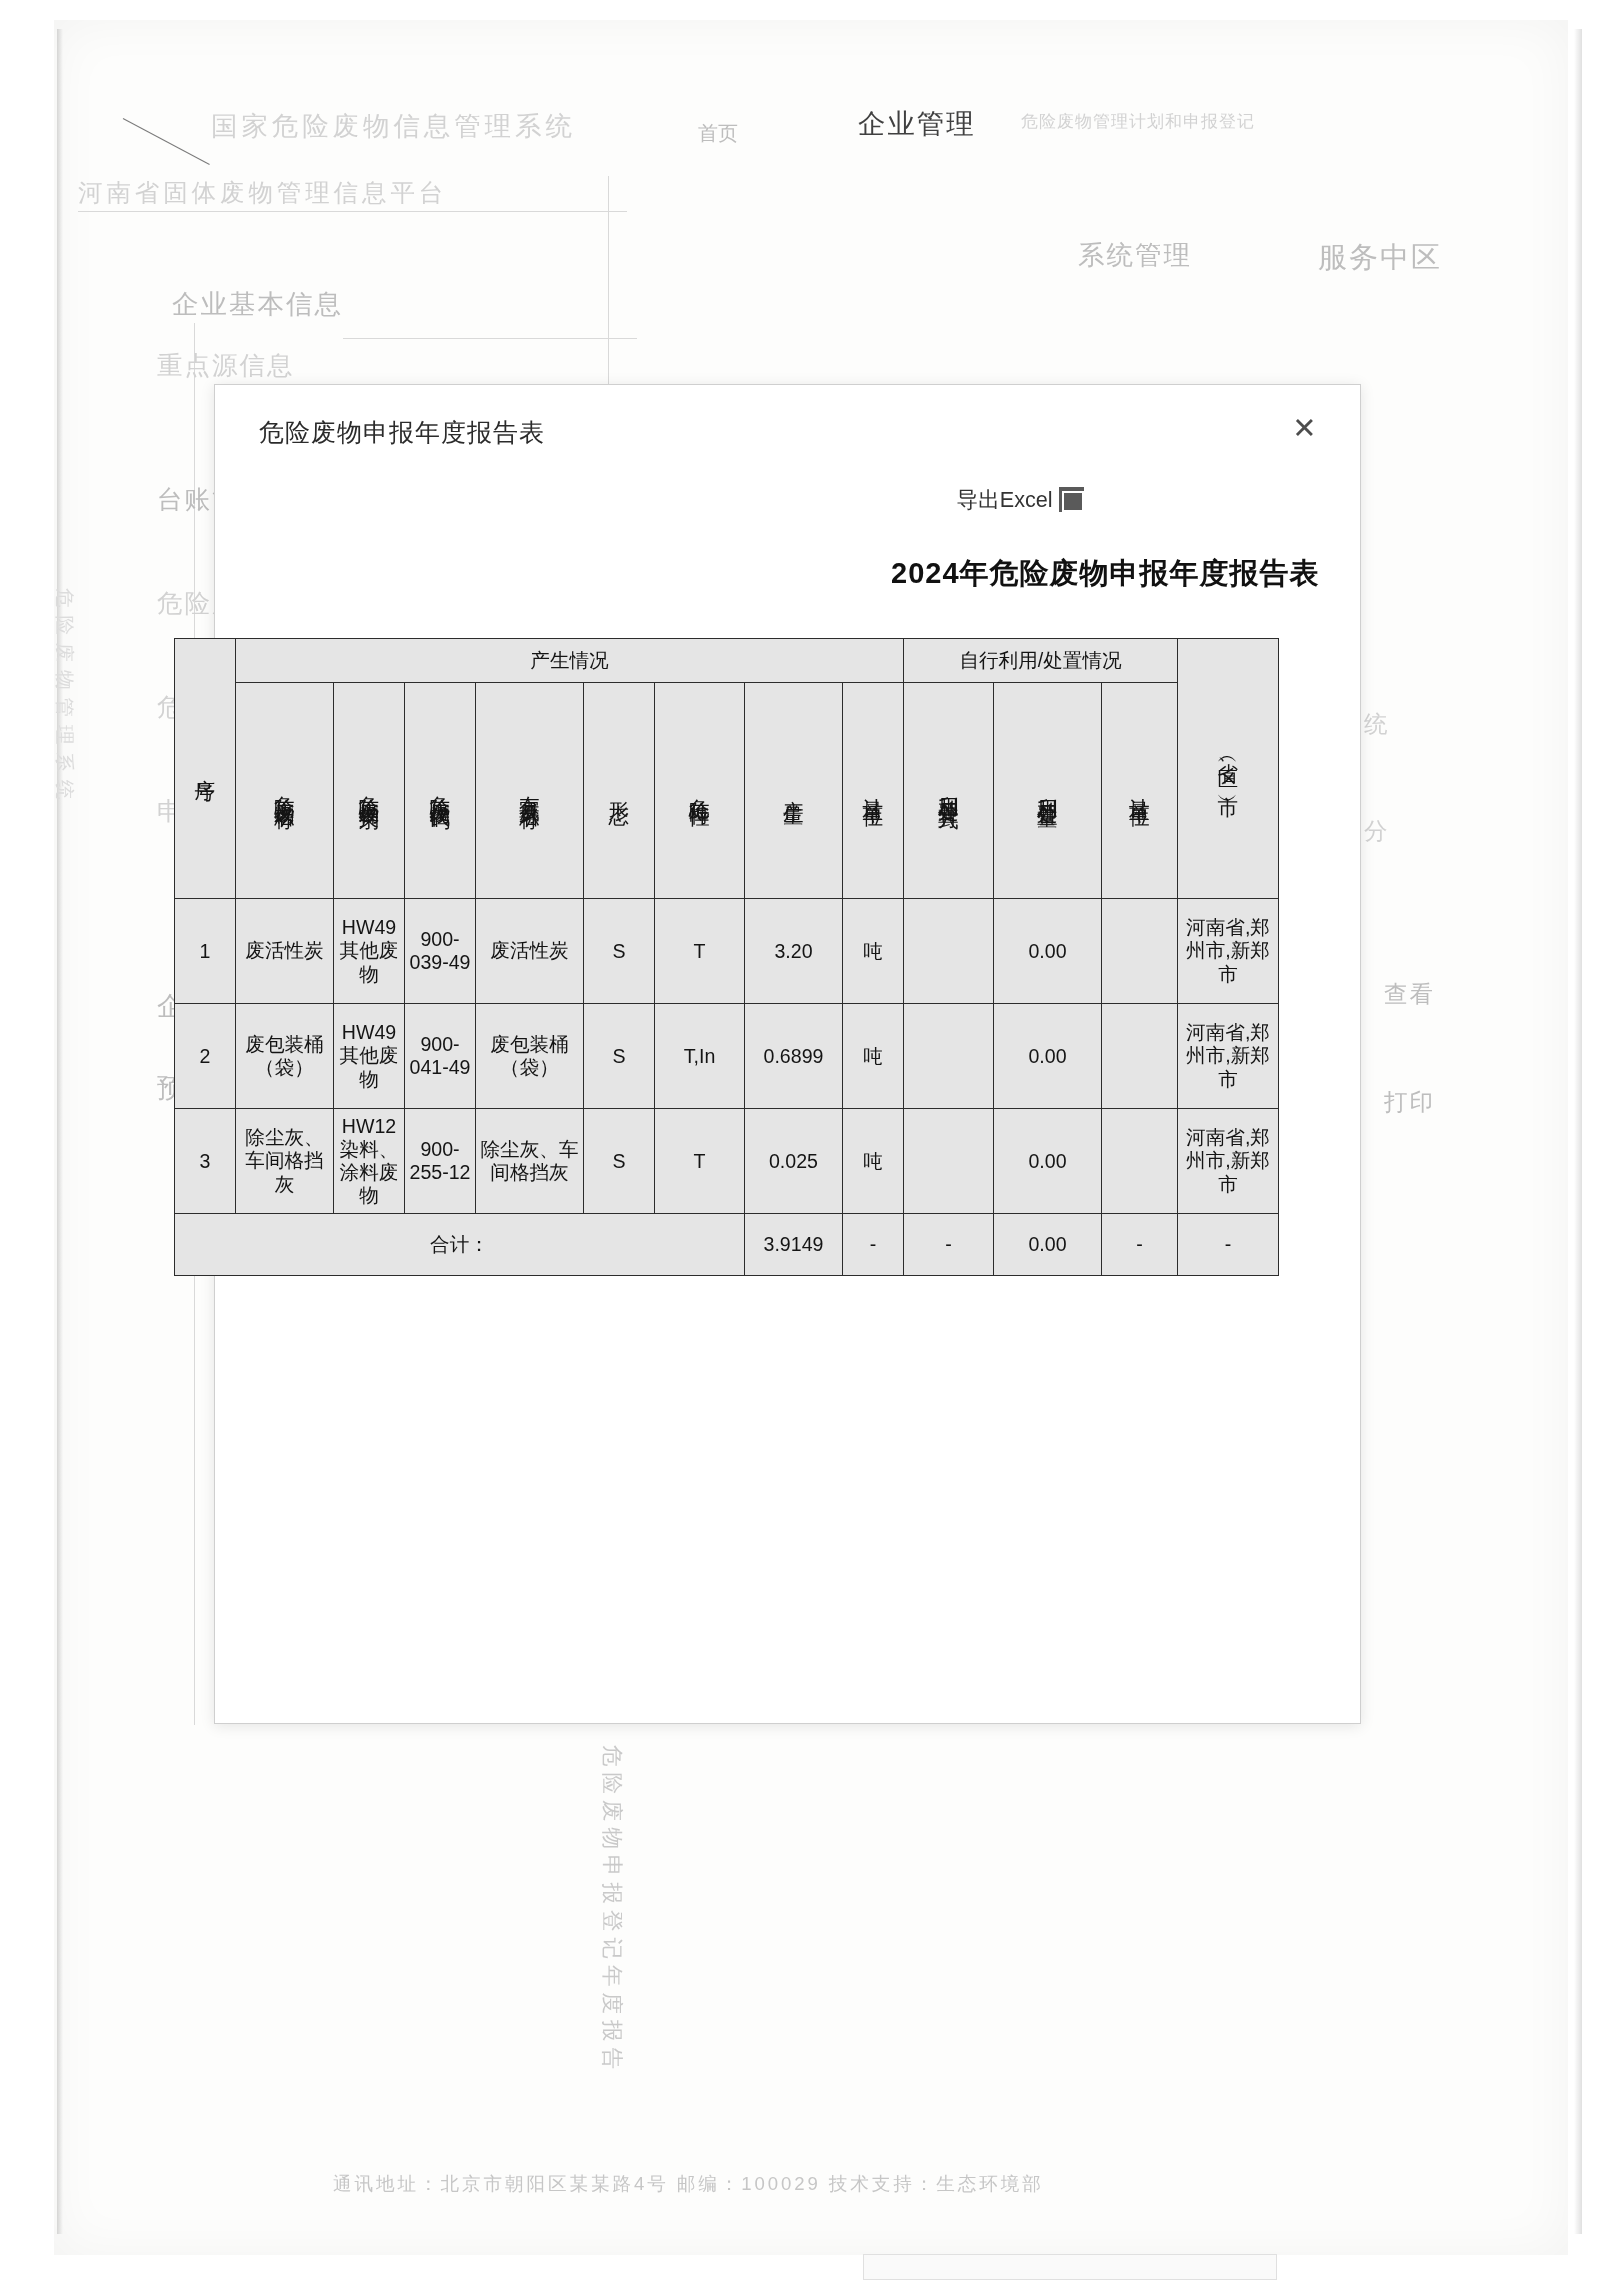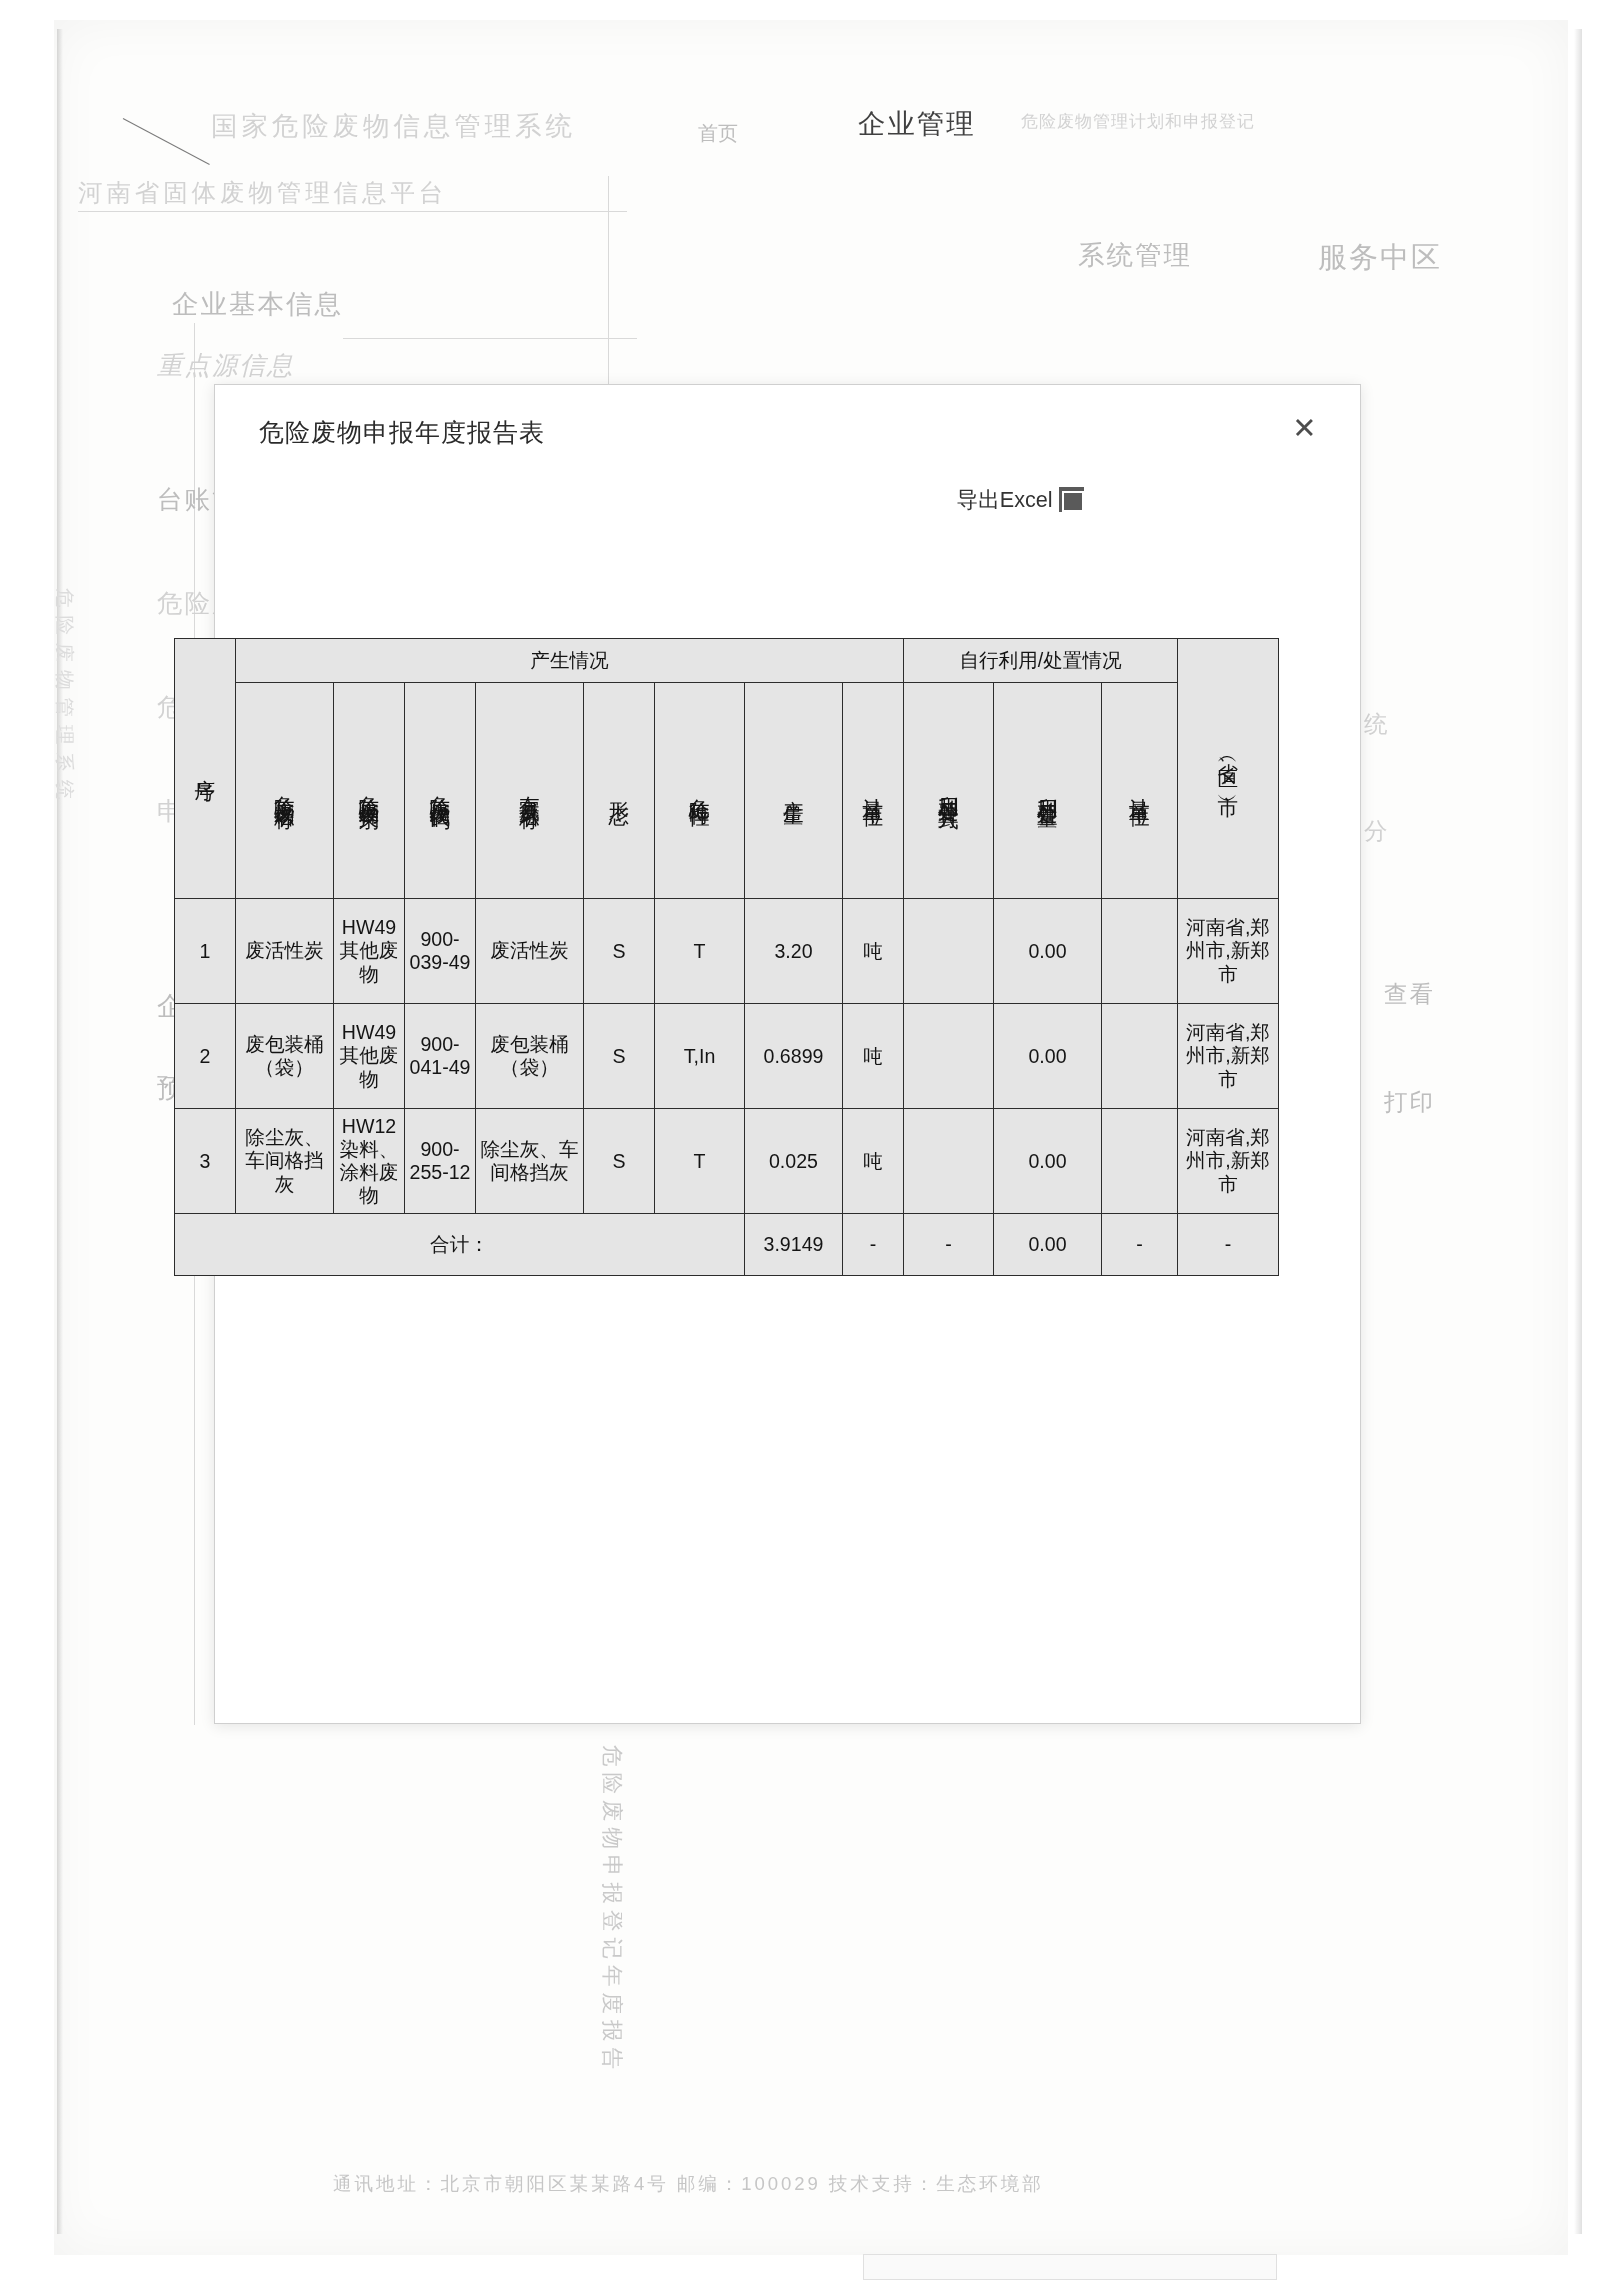--- a/index.html
+++ b/index.html
@@ -249,21 +249,21 @@
 <div class="ghost veryfaint" style="left:1021px; top:110px; font-size:17px; letter-spacing:1px;">危险废物管理计划和申报登记</div>
 <div class="ghost faint" style="left:1078px; top:237px; font-size:26.5px; letter-spacing:2px;">系统管理</div>
 <div class="ghost faint" style="left:1318px; top:238px; font-size:29px; letter-spacing:2px;">服务中区</div>
 
 <div class="hline" style="left:78px; top:211px; width:549px;"></div>
 <div class="hline" style="left:343px; top:338px; width:294px;"></div>
 <div class="vline" style="left:608px; top:176px; height:1509px;"></div>
 <div class="vline" style="left:194px; top:323px; height:1402px;"></div>
 
 <div class="ghost faint" style="left:172px; top:286px; font-size:26.5px; letter-spacing:2px;">企业基本信息</div>
-<div class="ghost veryfaint" style="left:157px; top:348px; font-size:25.5px; letter-spacing:2px;font-style:italic;">重点源信息</div>
+<div class="ghost veryfaint" style="left:157px; top:348px; font-size:25.5px; letter-spacing:2px;">重点源信息</div>
 <div class="ghost faint" style="left:157px; top:482px; font-size:25.5px; letter-spacing:2px;">台账管理</div>
 <div class="ghost veryfaint" style="left:157px; top:586px; font-size:25.5px; letter-spacing:2px;">危险废物管理计划</div>
 <div class="ghost veryfaint" style="left:157px; top:690px; font-size:25.5px; letter-spacing:2px;">危险废物申报登记</div>
 <div class="ghost veryfaint" style="left:157px; top:794px; font-size:25.5px; letter-spacing:2px;">申报表查询</div>
 <div class="ghost faint" style="left:157px; top:988px; font-size:26.5px; letter-spacing:2px;">企业年报</div>
 <div class="ghost faint" style="left:157px; top:1070px; font-size:26.5px; letter-spacing:2px;">预警信息</div>
 
 <div class="ghost veryfaint" style="left:1364px; top:708px; font-size:23.5px;">统</div>
 <div class="ghost veryfaint" style="left:1364px; top:815px; font-size:23.5px;">分</div>
 <div class="ghost faint" style="left:1384px; top:978px; font-size:23.5px; letter-spacing:2px;">查看</div>
@@ -279,20 +279,21 @@
 
   <div class="modal-title">危险废物申报年度报告表</div>
 
   <div class="modal-close">✕</div>
 
   <div class="export-wrap">
     <span class="export-label">导出Excel</span>
     <span class="export-icon"></span>
   </div>
 
+  <div class="report-title">2024年危险废物申报年度报告表</div>
 
   <div class="report-table-wrap">
     <table class="report">
       <colgroup>
         <col class="w-seq">
           <col class="w-name">
           <col class="w-type">
           <col class="w-code">
         <col class="w-harm">
           <col class="w-form">

